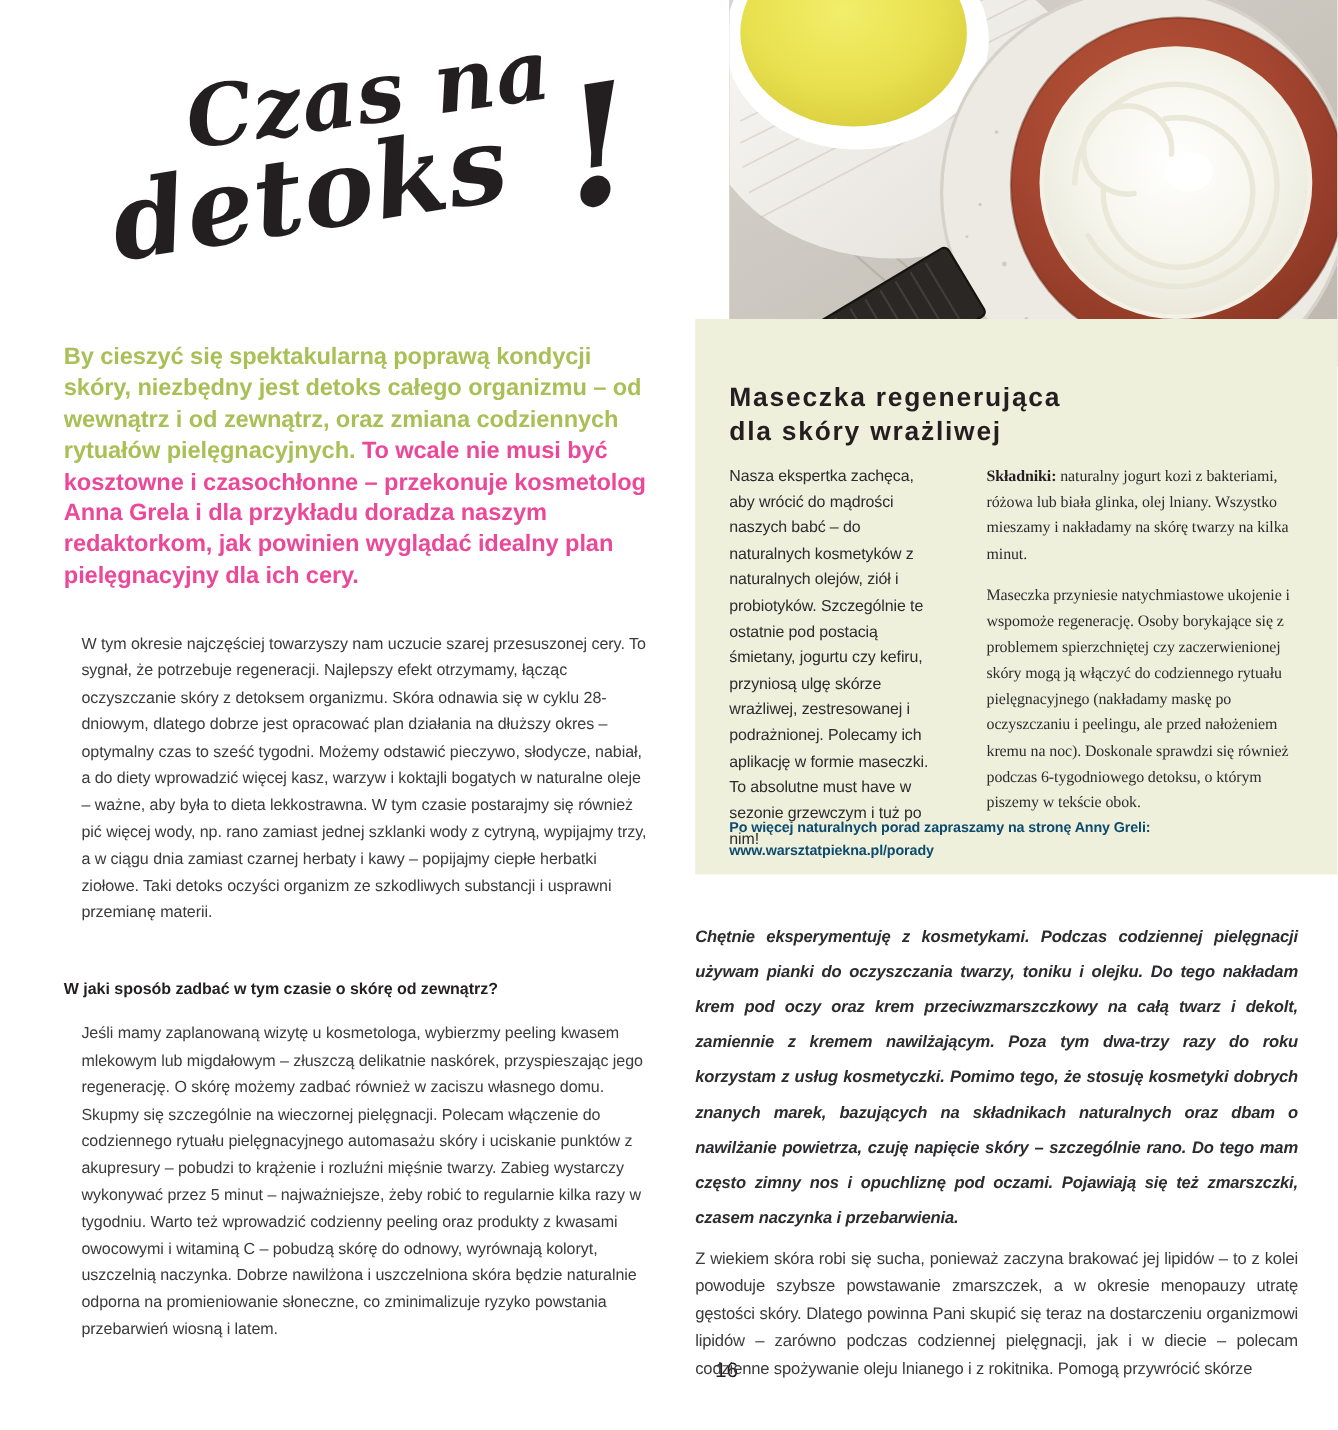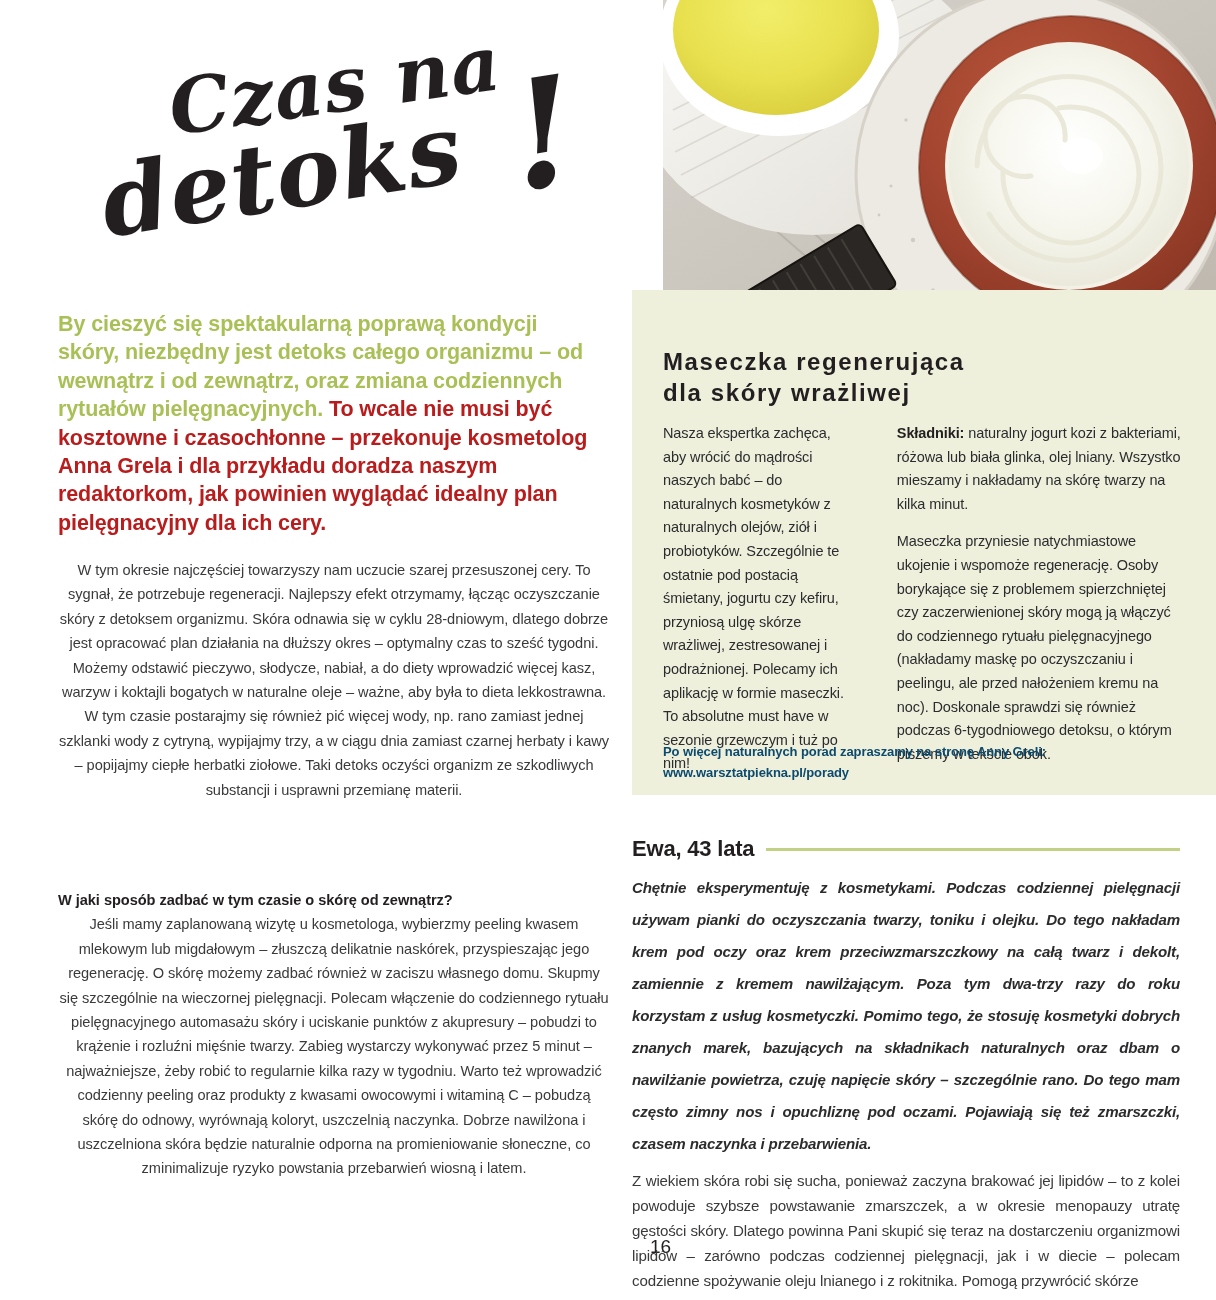--- a/index.html
+++ b/index.html
@@ -80,44 +80,43 @@
     position: absolute;
     left: 0;
     top: 310px;
     width: 545px;
     font-size: 21.5px;
     line-height: 28.4px;
     font-weight: 700;
     letter-spacing: -0.1px;
   }
   .lead .accent { color: #a9c057; }
-  .lead .dark { color: #b91c1c; }
+  .lead .dark { color: #ec4899; }
 
   
   .qa {
     position: absolute;
     left: 0;
     width: 552px;
   }
   .q-head {
     font-size: 14.6px;
     line-height: 24.4px;
     font-weight: 700;
     color: #231f20;
     margin: 0 0 0 0;
     letter-spacing: -0.05px;
   }
   .body-p {
     font-size: 14.6px;
     line-height: 24.4px;
     font-weight: 400;
     color: #3a3a3c;
-    margin: 0;
+    margin: 16px;
     letter-spacing: -0.05px;
-    text-align: center;
   }
   .qa-block-1 { top: 558px; }
   .qa-block-2 { top: 888px; }
 
   
   .page-number {
     position: absolute;
     left: 592px;
     top: 1236px;
     font-size: 19px;
@@ -168,21 +167,21 @@
   }
   .recipe-cols {
     position: absolute;
     left: 31px;
     top: 132px;
     width: 520px;
     display: flex;
     gap: 44px;
   }
   .recipe-col-a { width: 197px; }
-  .recipe-col-b { width: 297px; }
+  .recipe-col-b { width: 297px; font-family: Liberation Serif, serif; }
   .recipe-p {
     font-size: 14.5px;
     line-height: 23.6px;
     color: #2c2c2e;
     margin: 0 0 14px 0;
     letter-spacing: -0.1px;
   }
   .recipe-p:last-child { margin-bottom: 0; }
   .recipe-p b { font-weight: 700; color: #231f20; }
   .recipe-foot {
@@ -383,22 +382,18 @@
         </div>
       </div>
 
       <div class="recipe-foot">
         <div>Po więcej naturalnych porad zapraszamy na stronę Anny Greli:</div>
         <div>www.warsztatpiekna.pl/porady</div>
       </div>
     </div>
 
     <div class="ewa">
-      <div class="ewa-head-row">
-        <div class="ewa-name">Ewa, 43 lata</div>
-        <div class="ewa-rule"></div>
-      </div>
       <p class="ewa-italic">Chętnie eksperymentuję z kosmetykami. Podczas codziennej pielęgnacji używam pianki do oczyszczania twarzy, toniku i olejku. Do tego nakładam krem pod oczy oraz krem przeciwzmarszczkowy na całą twarz i dekolt, zamiennie z kremem nawilżającym. Poza tym dwa-trzy razy do roku korzystam z usług kosmetyczki. Pomimo tego, że stosuję kosmetyki dobrych znanych marek, bazujących na składnikach naturalnych oraz dbam o nawilżanie powietrza, czuję napięcie skóry – szczególnie rano. Do tego mam często zimny nos i opuchliznę pod oczami. Pojawiają się też zmarszczki, czasem naczynka i przebarwienia.</p>
       <p class="ewa-answer">Z wiekiem skóra robi się sucha, ponieważ zaczyna brakować jej lipidów – to z kolei powoduje szybsze powstawanie zmarszczek, a w okresie menopauzy utratę gęstości skóry. Dlatego powinna Pani skupić się teraz na dostarczeniu organizmowi lipidów – zarówno podczas codziennej pielęgnacji, jak i w diecie – polecam codzienne spożywanie oleju lnianego i z rokitnika. Pomogą przywrócić skórze</p>
     </div>
 
   </div>
 </div>
 
 </body></html>

